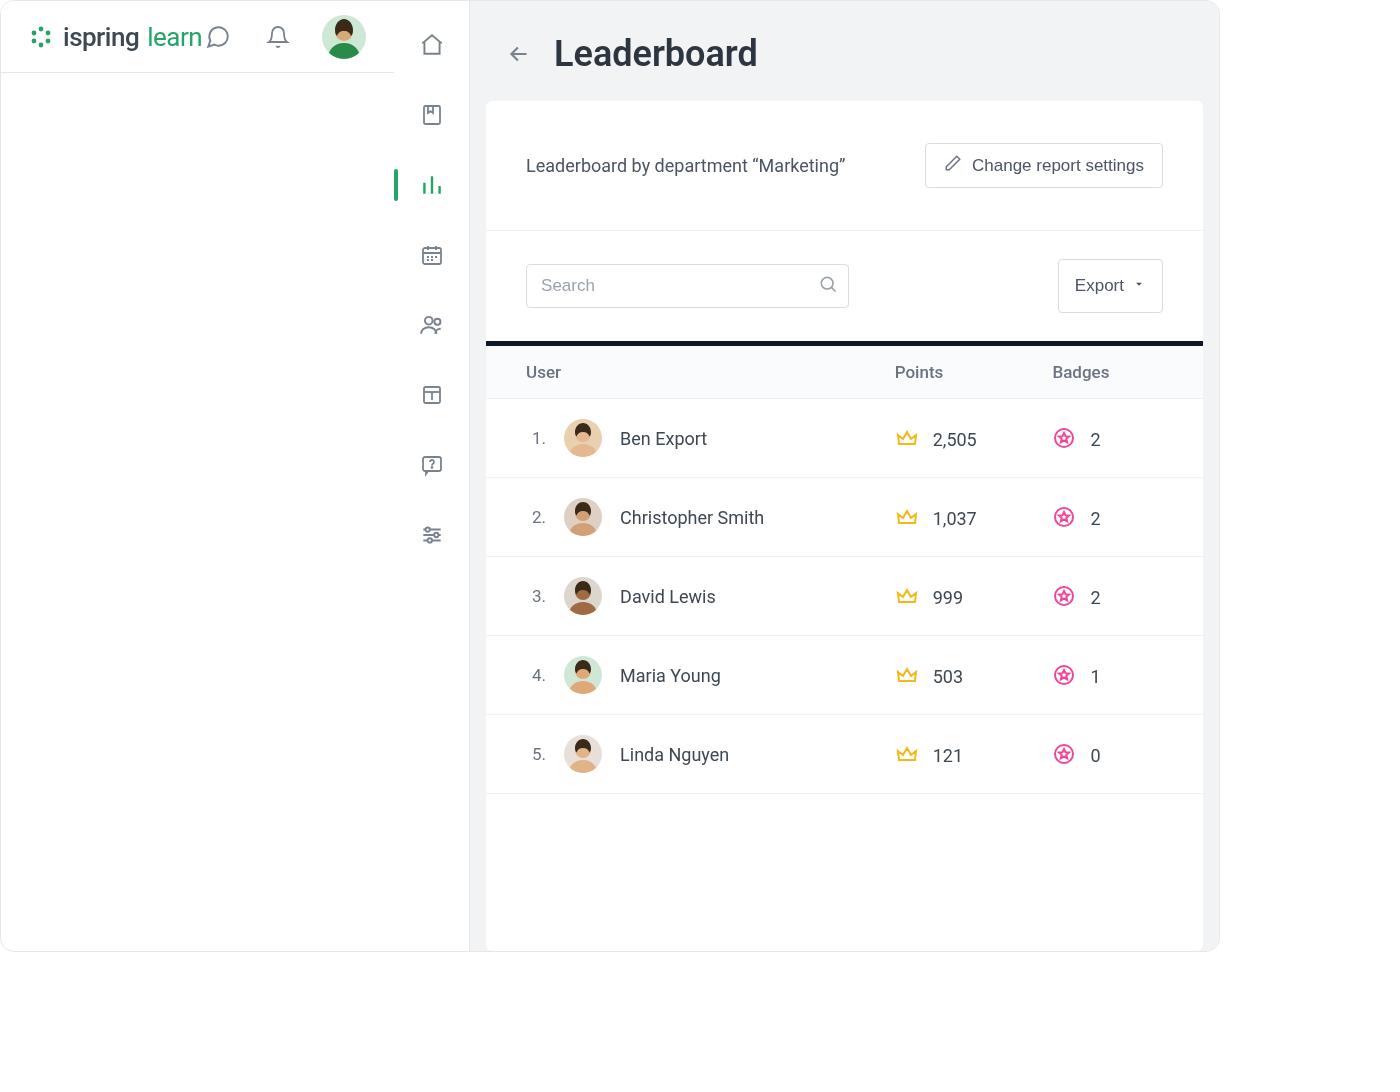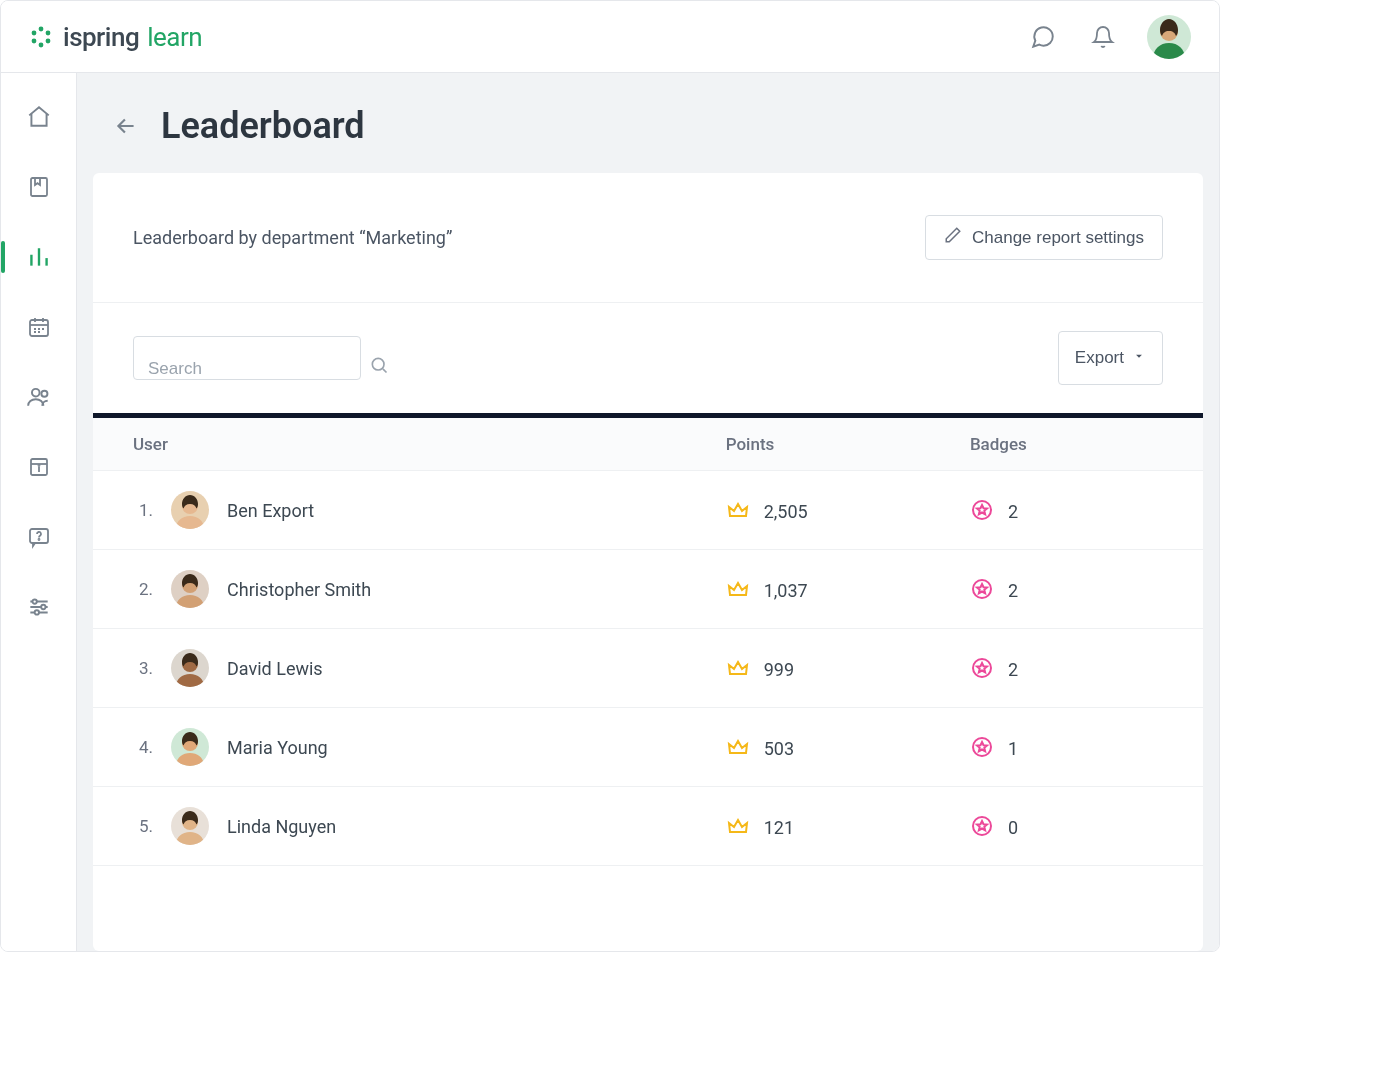--- a/index.html
+++ b/index.html
@@ -6,25 +6,25 @@
   body {
     font-family: -apple-system, BlinkMacSystemFont, "Segoe UI", Roboto, Helvetica, Arial, sans-serif;
     background: #fff;
     color: #333;
     width: 1220px;
     height: 952px;
     overflow: hidden;
   }
   .app {
     display: flex;
-    flex-direction: column;
+    flex-direction: row;
     width: 100%;
     height: 100%;
     border: 1px solid #e5e7eb;
-    border-radius: 8px;
+    border-radius: 14px;
     overflow: hidden;
   }
   
   .topbar {
     display: flex;
     align-items: center;
     justify-content: space-between;
     height: 72px;
     padding: 0 28px 0 28px;
     border-bottom: 1px solid #e5e7eb;
@@ -65,21 +65,21 @@
   .back-btn { color: #79838e; cursor: pointer; display:inline-flex; }
   .page-title { font-size: 36px; font-weight: 600; color: #2d3640; }
 
   .panel { background: #fff; margin: 0 16px 0 16px; border-radius: 6px; flex:1; display:flex; flex-direction:column; min-height:0; }
   .panel-top { display:flex; align-items:center; justify-content: space-between; padding: 42px 40px 42px 40px; border-bottom: 1px solid #eef0f2; }
   .panel-desc { font-size: 18px; color: #4b5563; }
   .btn-outline { display:inline-flex; align-items:center; gap:10px; padding: 10px 18px; border:1px solid #d8dde2; border-radius:4px; background:#fff; color:#4b5563; font-size:17px; cursor:pointer; }
   .btn-outline svg { color:#6b7280; }
 
   .panel-controls { display:flex; align-items:center; justify-content:space-between; padding: 28px 40px 28px 40px; }
-  .search-wrap { display:flex; align-items:flex-end; border:1px solid #d8dde2; border-radius:4px; padding: 0 10px 0 14px; height:44px; width: 228px; color:#9aa3ad; }
+  .search-wrap { display:flex; align-items:center; border:1px solid #d8dde2; border-radius:4px; padding: 0 10px 0 14px; height:44px; width: 323px; color:#9aa3ad; }
   .search-wrap input { border:none; outline:none; font-size:17px; flex:1; color:#4b5563; background:transparent; }
   .search-wrap input::placeholder { color:#9aa3ad; }
   .export-btn { display:inline-flex; align-items:center; gap:8px; padding: 16px 16px; border:1px solid #d8dde2; border-radius:4px; background:#fff; color:#4b5563; font-size:17px; cursor:pointer; }
 
   
   .tbl { width:100%; border-collapse: collapse; }
   .tbl thead th { text-align:left; font-weight:500; font-size:17px; color:#6b7280; padding: 16px 0; background:#fafbfc; border-top:5px solid #0f172a; border-bottom:1px solid #eef0f2; }
   .tbl thead th:first-child { padding-left: 40px; }
   .tbl tbody td { padding: 20px 0; border-bottom:1px solid #eef0f2; font-size:18px; color:#3d4852; }
   .col-user { width: 57%; }

